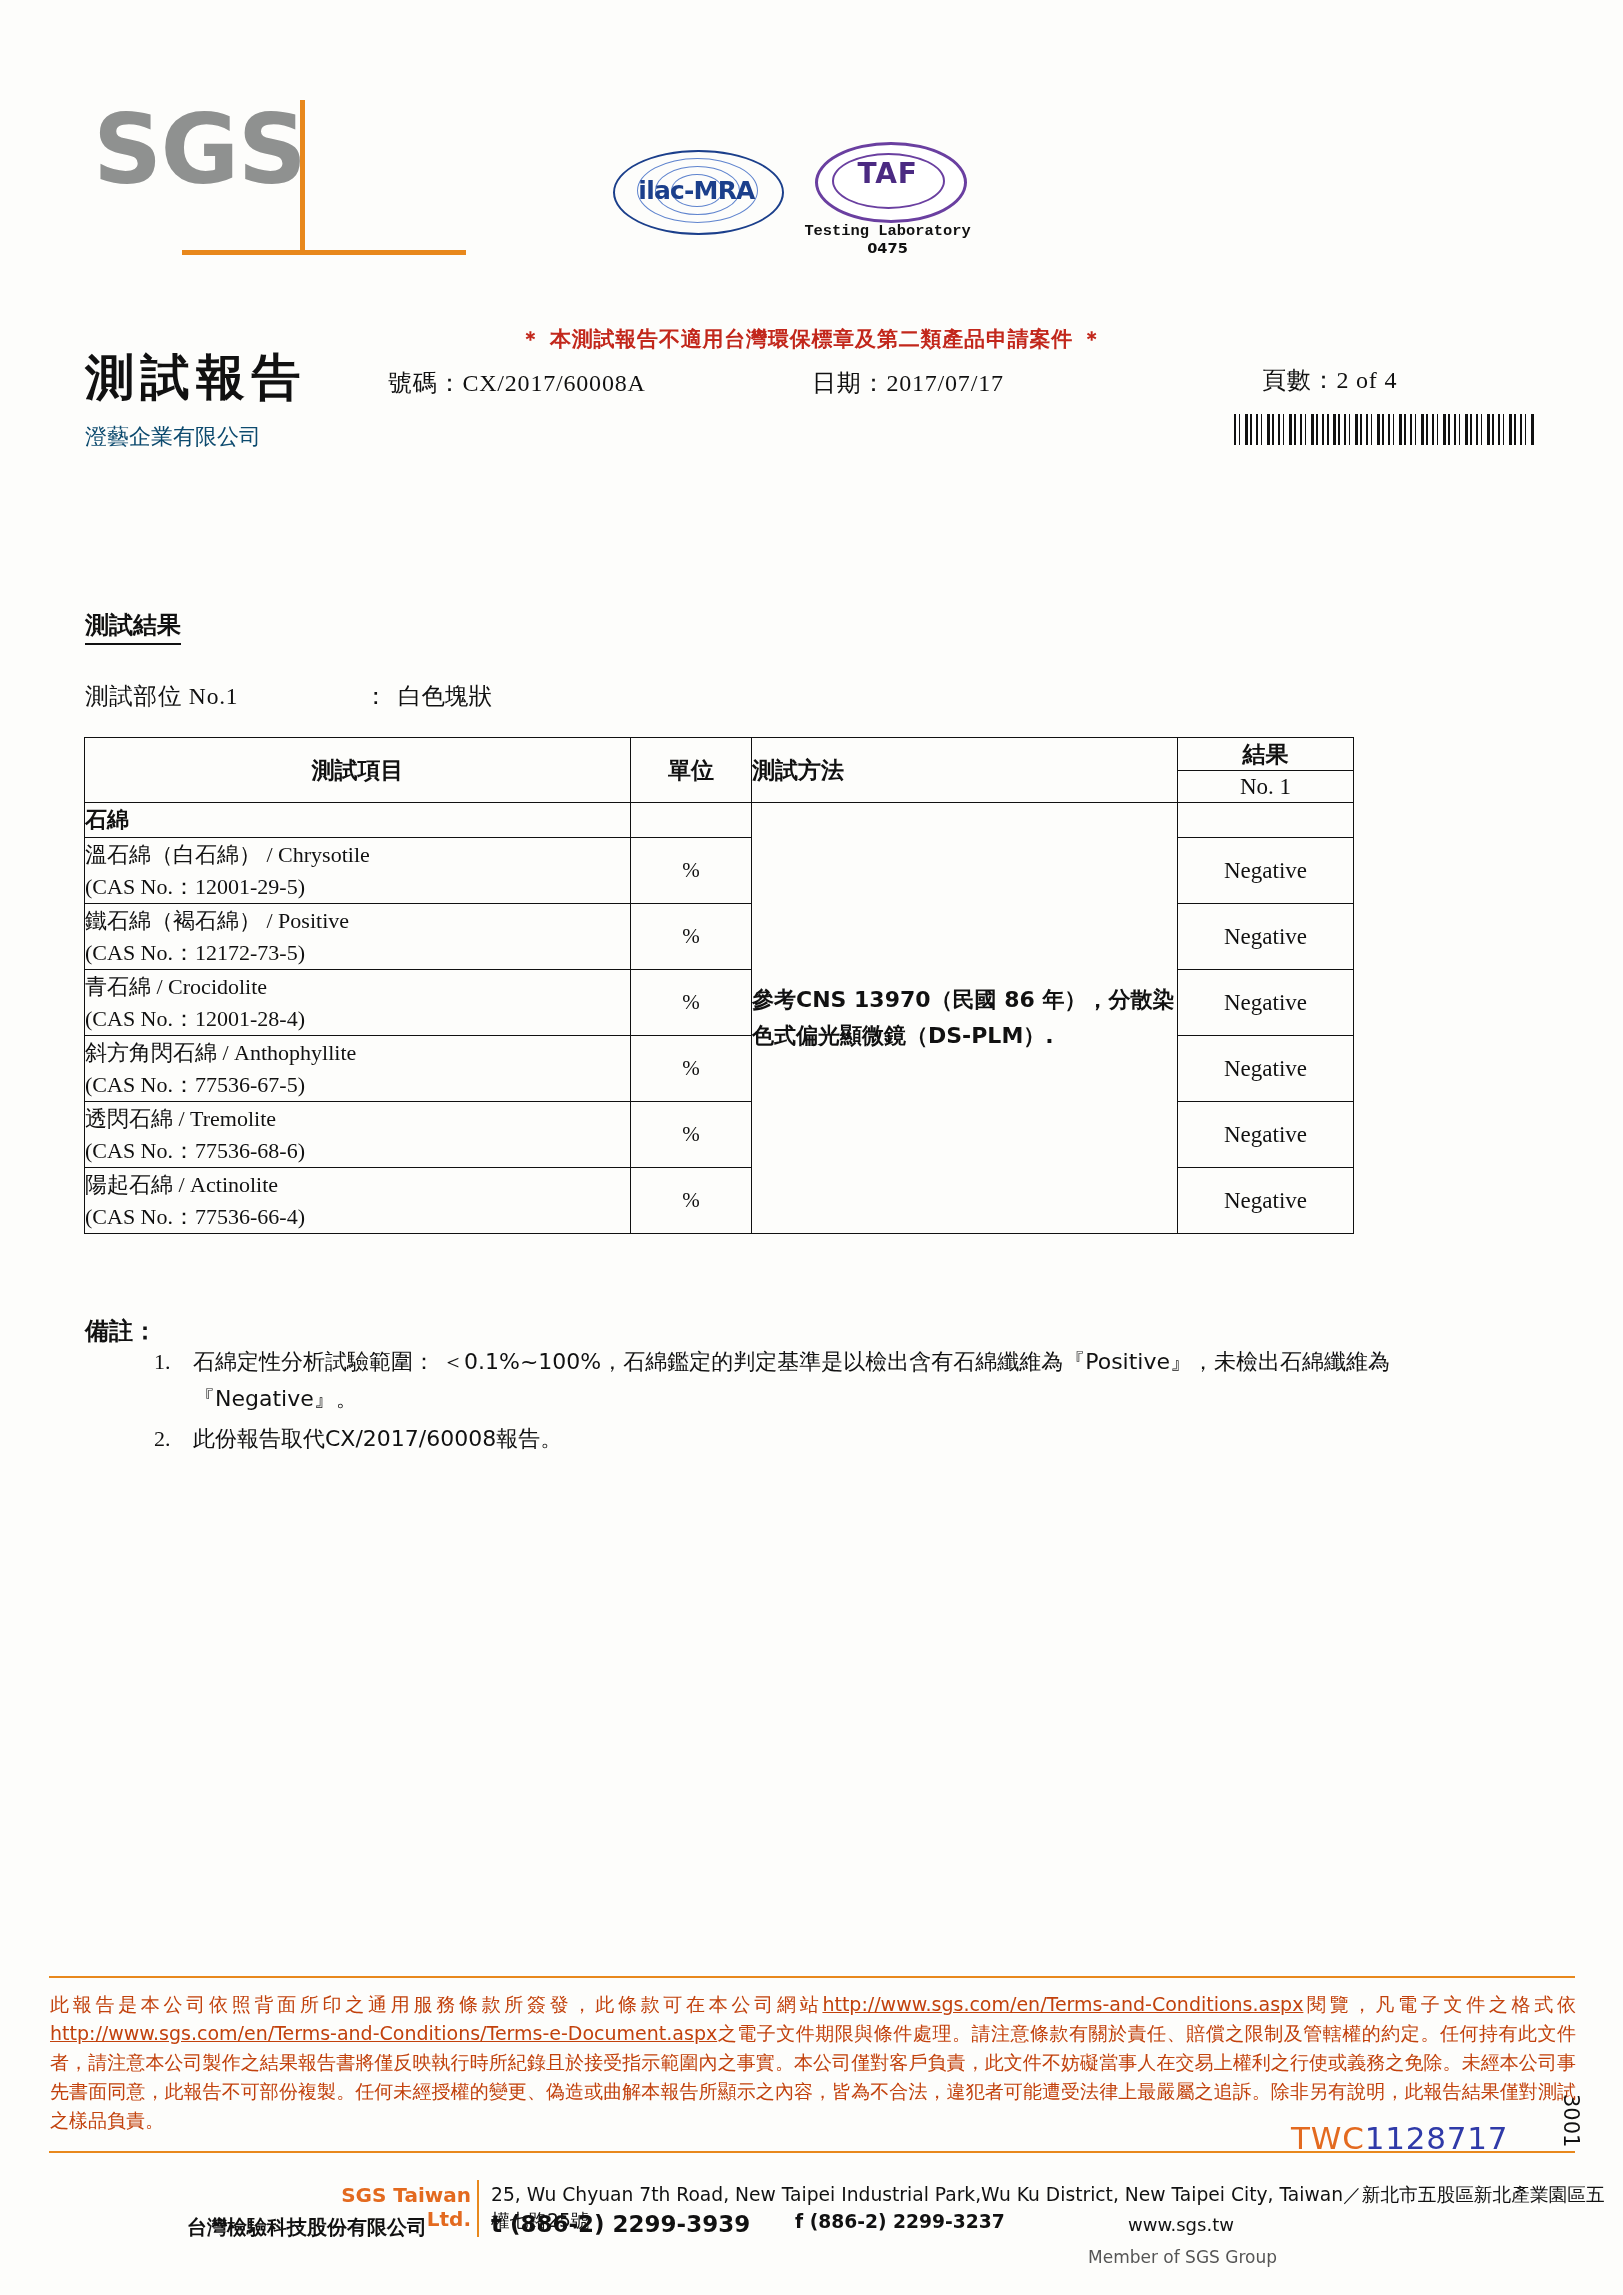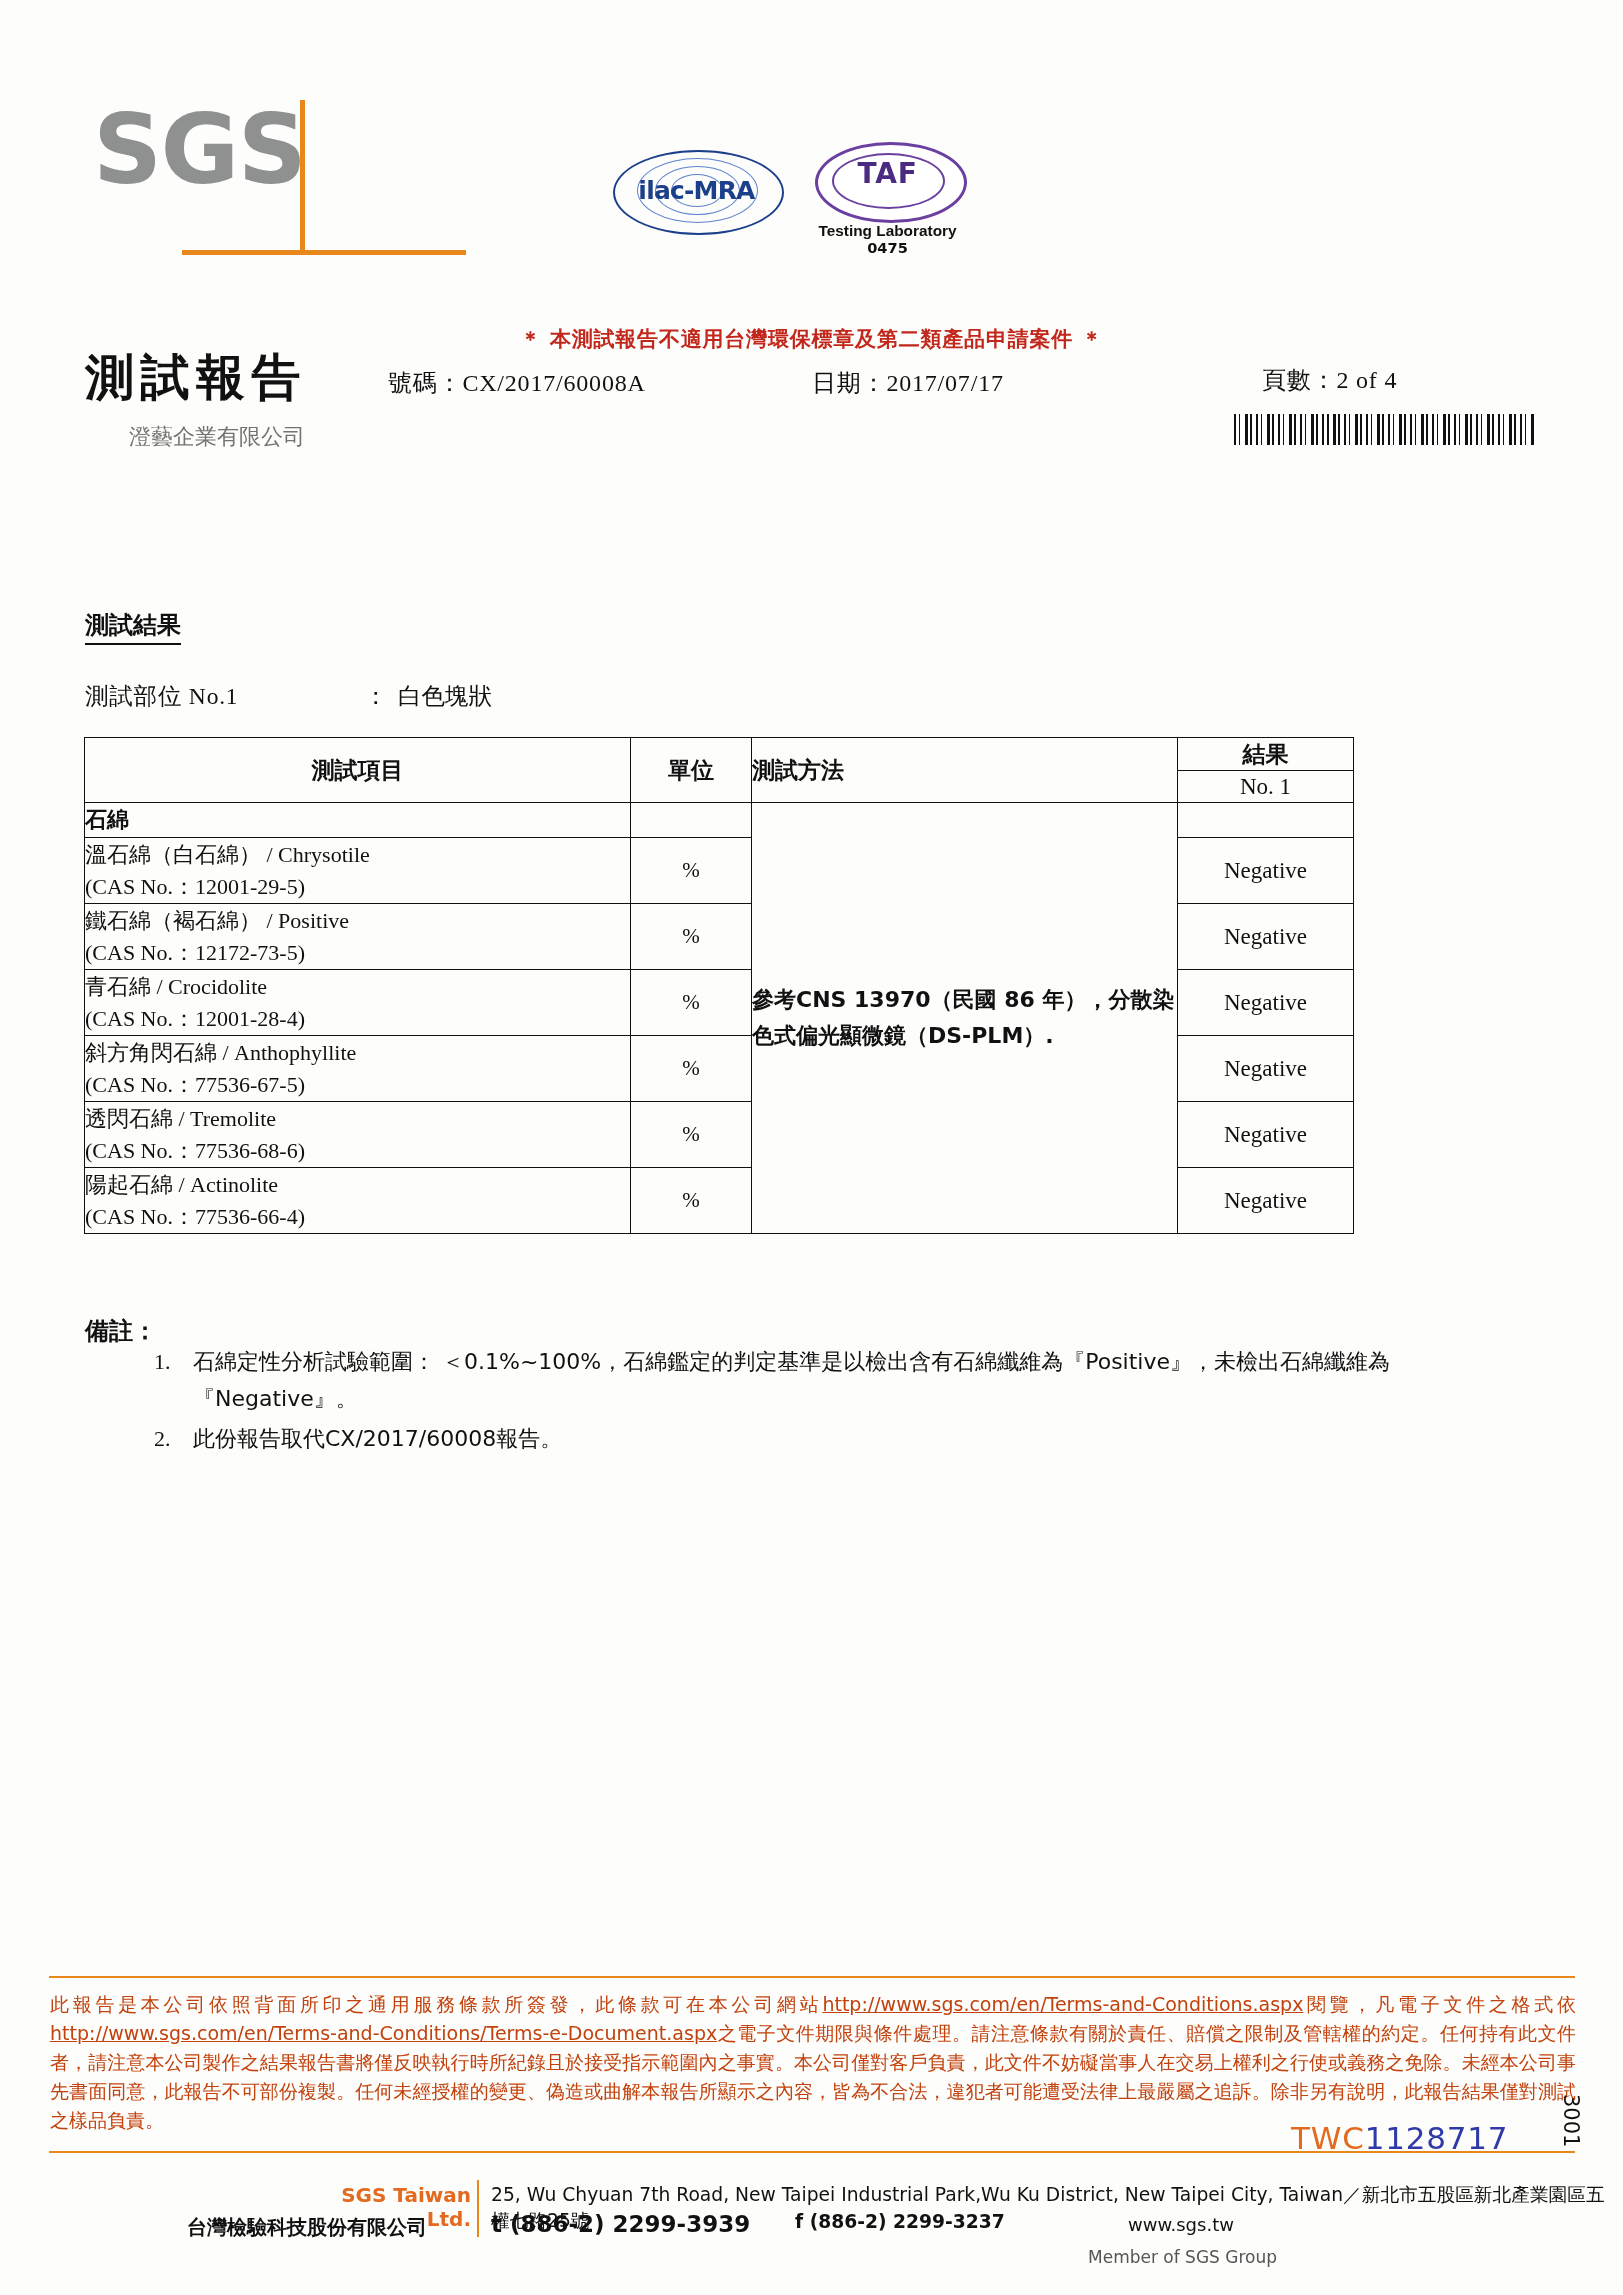--- a/index.html
+++ b/index.html
@@ -95,21 +95,21 @@
     width:146px;
     font-family:"DejaVu Sans", sans-serif;
     font-weight:bold;
     font-size:28px;
     color:#4b2a82;
     letter-spacing:0.8px;
   }
   .taf-sub1 {
     position:absolute; left:0; top:80px;
     width:175px;
-    font-family:Liberation Sans, sans-serif;
+    font-family:Liberation Mono, monospace;
     font-weight:bold;
     font-size:15.4px;
     color:#111;
   }
   .taf-sub2 {
     position:absolute; left:0; top:97px;
     width:175px;
     font-family:"DejaVu Sans", sans-serif;
     font-weight:bold;
     font-size:14.6px;
@@ -133,22 +133,21 @@
     font-weight:bold;
     font-size:49px;
     letter-spacing:6.5px;
     color:#111;
   }
   .company {
     position:absolute;
     left:85px; top:422px;
     font-family:Liberation Sans, sans-serif;
     font-size:22px;
-    color:#737373;
-    margin-left:44px;
+    color:#0c4a6e;
   }
   .meta-no {
     position:absolute;
     left:388px; top:367px;
     font-size:24px;
     letter-spacing:0.8px;
   }
   .meta-date {
     position:absolute;
     left:812px; top:367px;

